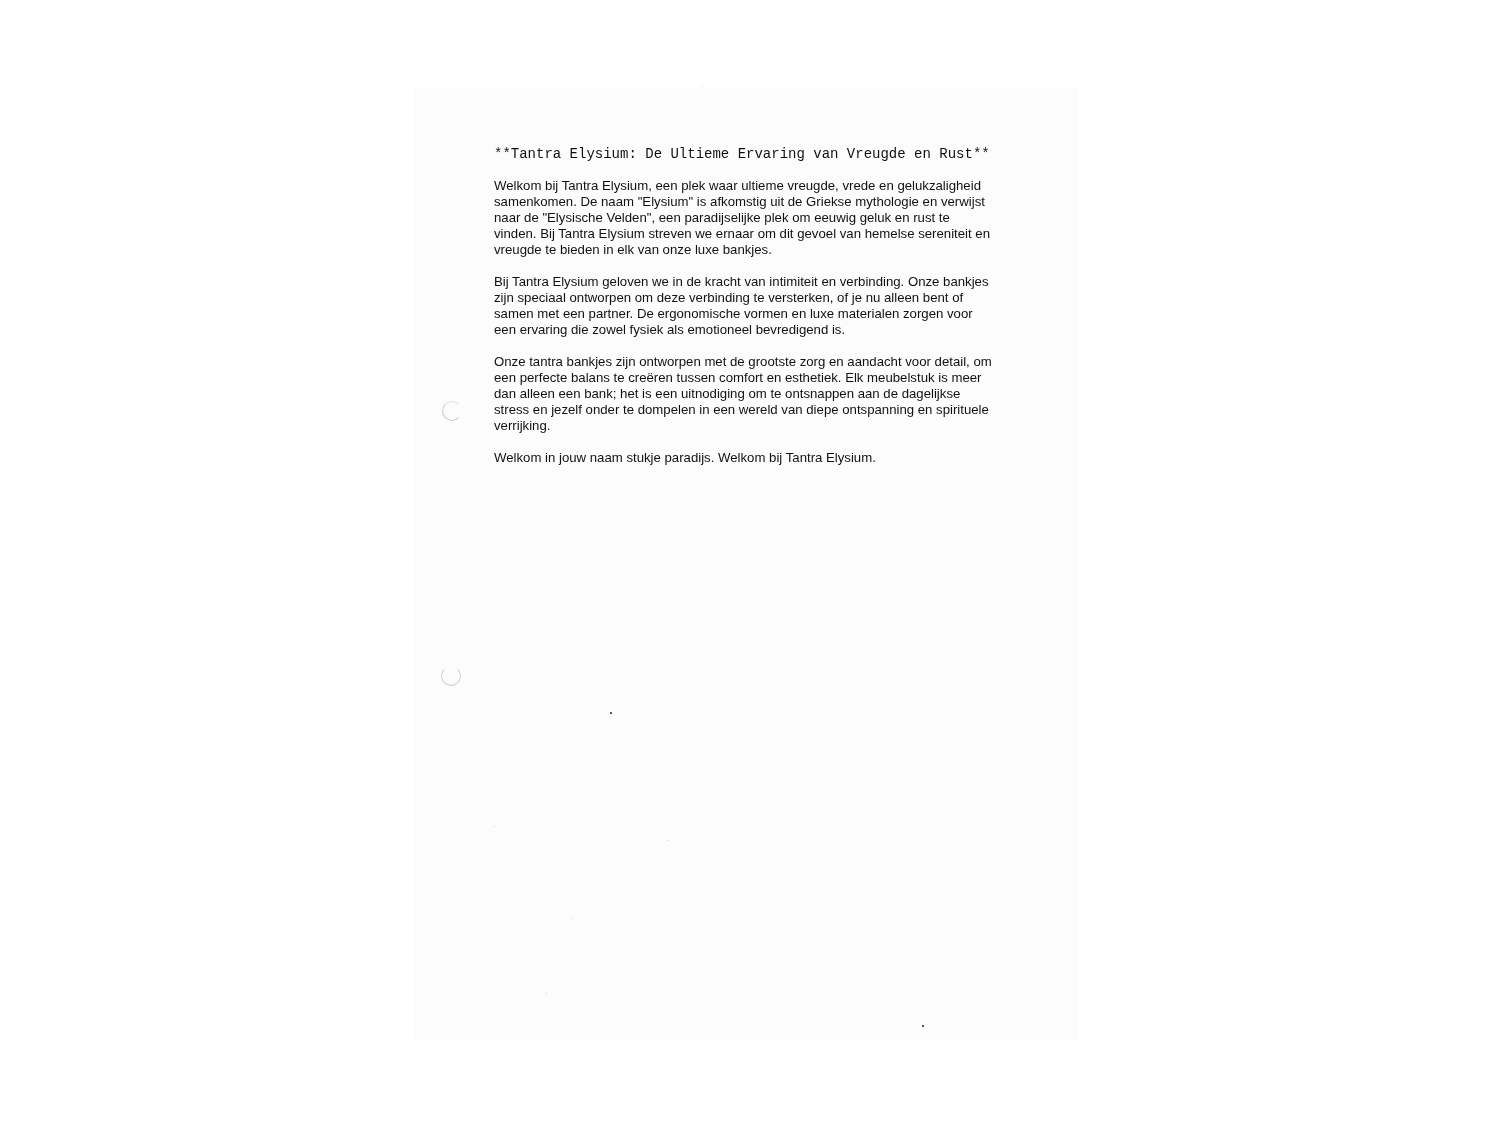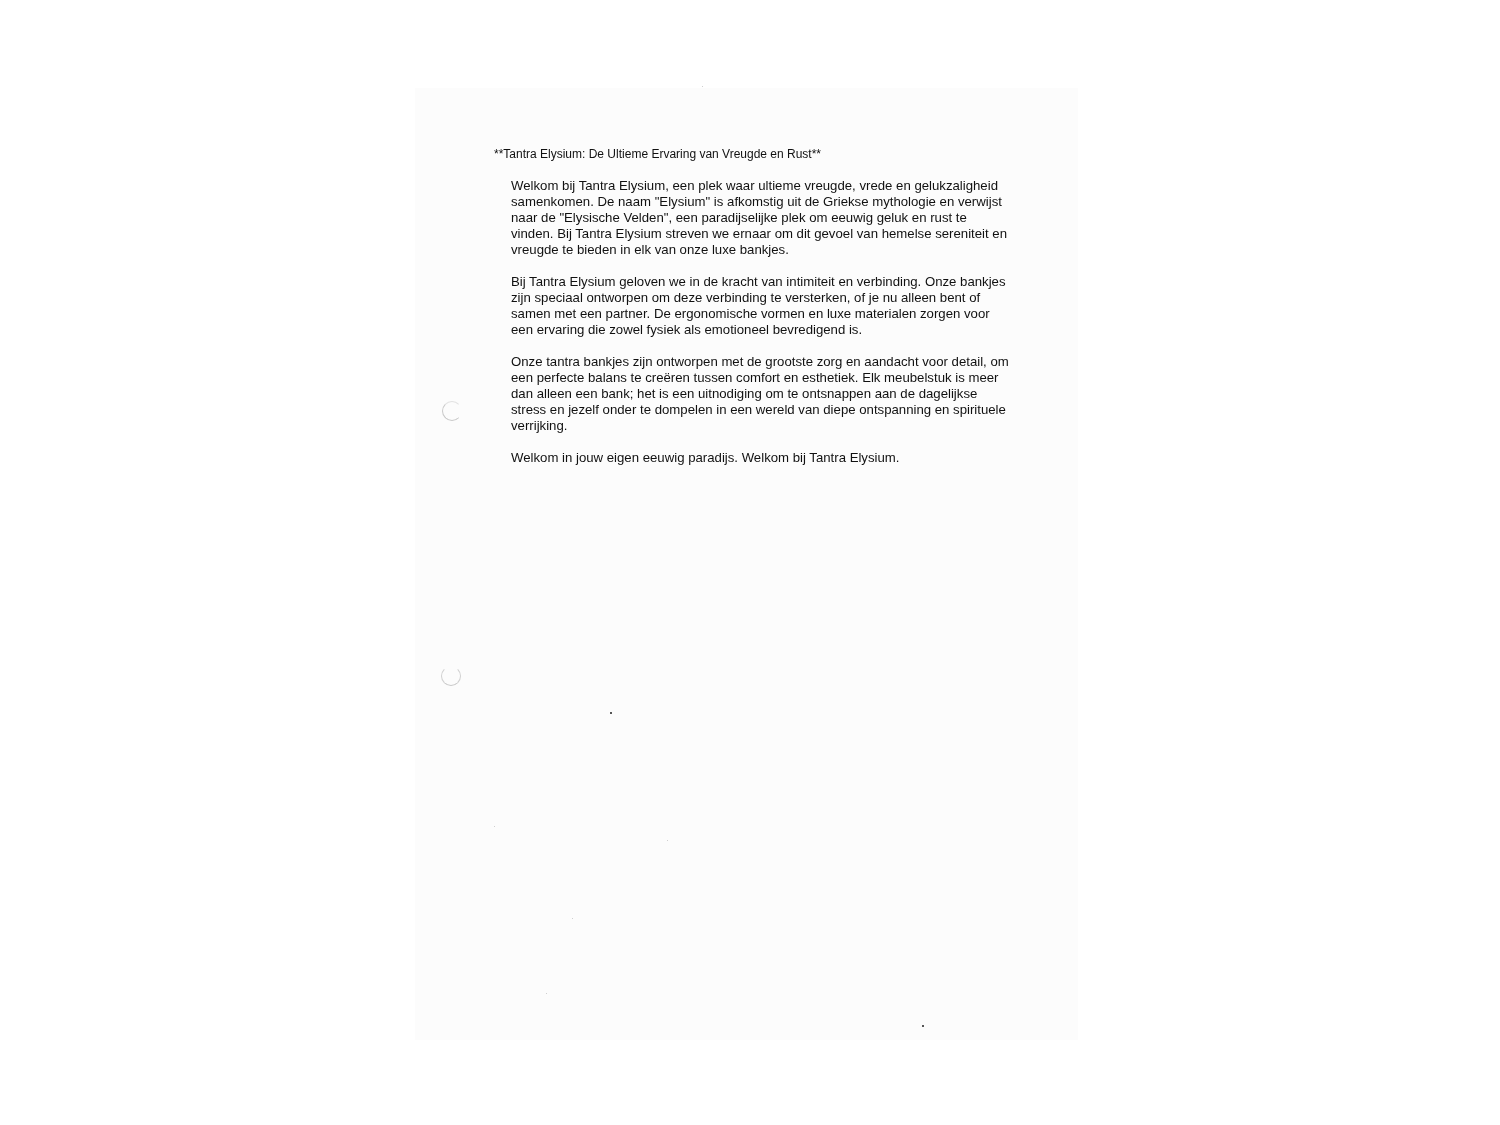--- a/index.html
+++ b/index.html
@@ -8,22 +8,22 @@
     font-family: "Liberation Sans", sans-serif;
   }
   .page {
     position: absolute; left: 415px; top: 88px; width: 663px; height: 952px;
     background: #fcfcfc;
   }
   .content {
     position: absolute; left: 494px; top: 146px; width: 540px;
     color: #111111; font-size: 13.2px; line-height: 16px;
   }
-  .content p { margin: 0 0 16px 17px; white-space: pre-line; }
-  .title { margin: 0 0 16px 0; font-size: 12px; font-weight: normal; }
+  .content p { margin: 0 0 16px 0; white-space: pre-line; }
+  .title { margin: 0 0 16px 0; font-size: 14px; font-weight: normal; font-family: Liberation Mono, monospace; }
   .hole {
     position: absolute; width: 18px; height: 18px; border-radius: 50%;
     border: 1px solid #c9c9c9; border-top-color: transparent; border-right-color: #d4d4d4;
   }
   .hole1 { left: 442px; top: 401px; border-top-color: #e2e2e2; border-right-color: transparent; }
   .hole2 { left: 441px; top: 666px; border-top-color: transparent; border-left-color: #d0d0d0; border-right-color: #d0d0d0; }
   .speck { position: absolute; width: 2px; height: 2px; background: #555; }
   .speck.light { background: #cfcfcf; width: 1px; height: 1px; }
 </style>
 </head>
@@ -51,14 +51,14 @@
 vreugde te bieden in elk van onze luxe bankjes.</p>
   <p>Bij Tantra Elysium geloven we in de kracht van intimiteit en verbinding. Onze bankjes
 zijn speciaal ontworpen om deze verbinding te versterken, of je nu alleen bent of
 samen met een partner. De ergonomische vormen en luxe materialen zorgen voor
 een ervaring die zowel fysiek als emotioneel bevredigend is.</p>
   <p>Onze tantra bankjes zijn ontworpen met de grootste zorg en aandacht voor detail, om
 een perfecte balans te creëren tussen comfort en esthetiek. Elk meubelstuk is meer
 dan alleen een bank; het is een uitnodiging om te ontsnappen aan de dagelijkse
 stress en jezelf onder te dompelen in een wereld van diepe ontspanning en spirituele
 verrijking.</p>
-  <p>Welkom in jouw eigen eeuwig paradijs. Welkom bij Tantra Elysium.</p>
+  <p>Welkom in jouw naam stukje paradijs. Welkom bij Tantra Elysium.</p>
 </div>
 
 </body></html>

